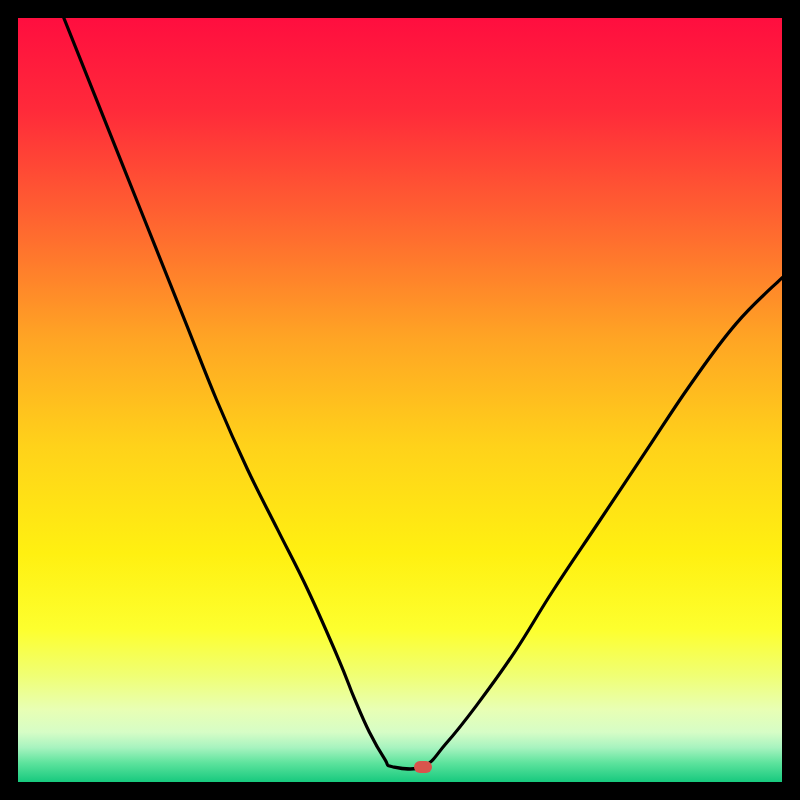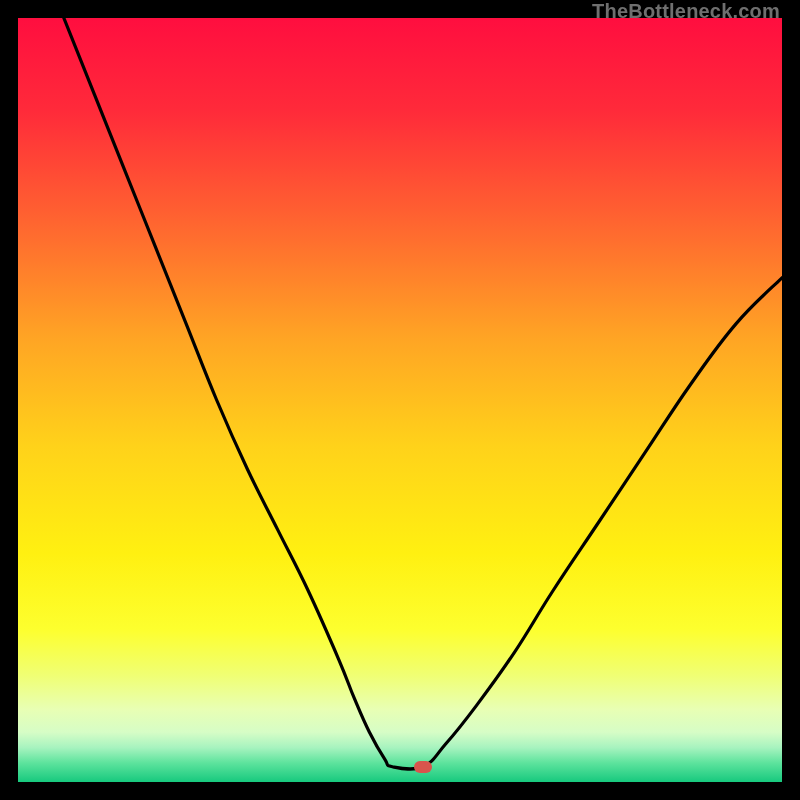--- a/index.html
+++ b/index.html
@@ -81,15 +81,14 @@
       <rect x="0" y="0" width="764" height="764" fill="url(#bg-grad)"></rect>
     </svg>
 
     <svg class="curve-svg" viewBox="0 0 764 764" preserveAspectRatio="none">
       <path id="curve-path" d="M 45.84 0.00 C 51.95 15.28, 64.18 45.84, 76.40 76.40 C 88.62 106.96, 94.74 122.24, 106.96 152.80 C 119.18 183.36, 125.30 198.64, 137.52 229.20 C 149.74 259.76, 155.86 275.04, 168.08 305.60 C 180.30 336.16, 186.42 352.97, 198.64 382.00 C 210.86 411.03, 216.98 424.78, 229.20 450.76 C 241.42 476.74, 247.54 487.43, 259.76 511.88 C 271.98 536.33, 278.10 547.02, 290.32 573.00 C 302.54 598.98, 311.71 620.37, 320.88 641.76 C 330.05 663.15, 330.05 665.44, 336.16 679.96 C 342.27 694.48, 345.33 702.12, 351.44 714.34 C 357.55 726.56, 362.14 734.20, 366.72 741.08 C 371.30 747.96, 366.72 747.19, 374.36 748.72 C 382.00 750.25, 394.22 753.30, 404.92 748.72 C 415.62 744.14, 417.14 738.02, 427.84 725.80 C 438.54 713.58, 444.65 705.94, 458.40 687.60 C 472.15 669.26, 481.32 657.04, 496.60 634.12 C 511.88 611.20, 517.99 598.98, 534.80 573.00 C 551.61 547.02, 562.30 531.74, 580.64 504.24 C 598.98 476.74, 608.14 462.98, 626.48 435.48 C 644.82 407.98, 653.98 392.70, 672.32 366.72 C 690.66 340.74, 699.82 326.99, 718.16 305.60 C 736.50 284.21, 754.83 268.93, 764.00 259.76" fill="none" stroke="#000000" stroke-width="3.2" stroke-linecap="round" stroke-linejoin="round"></path>
     </svg>
 
     <div class="marker" id="marker" style="width: 18px; height: 12px; left: 395.92px; top: 742.72px; background: rgb(217, 84, 77);"></div>
   </div>
 
-  <div class="watermark">TheBottleneck.com</div>
 
 </div>
 
 </body></html>

